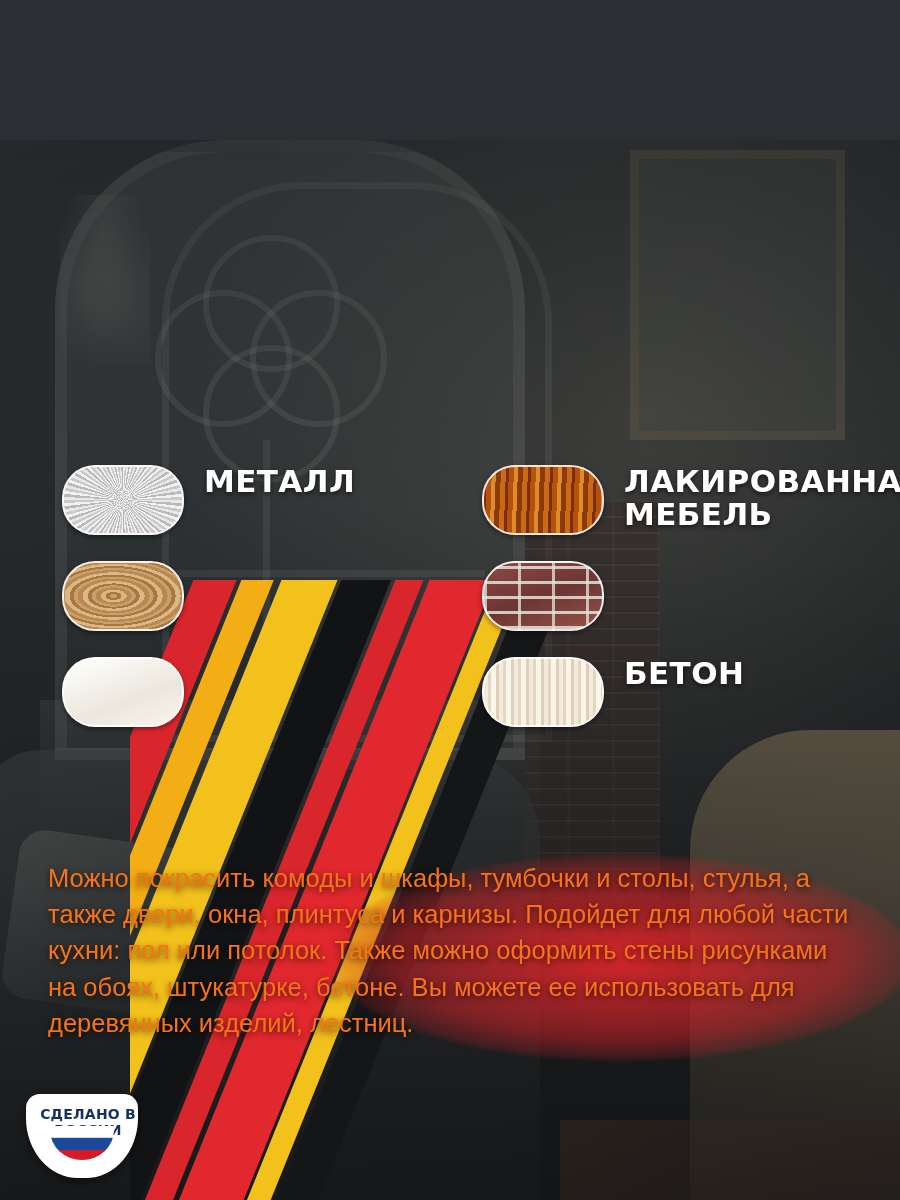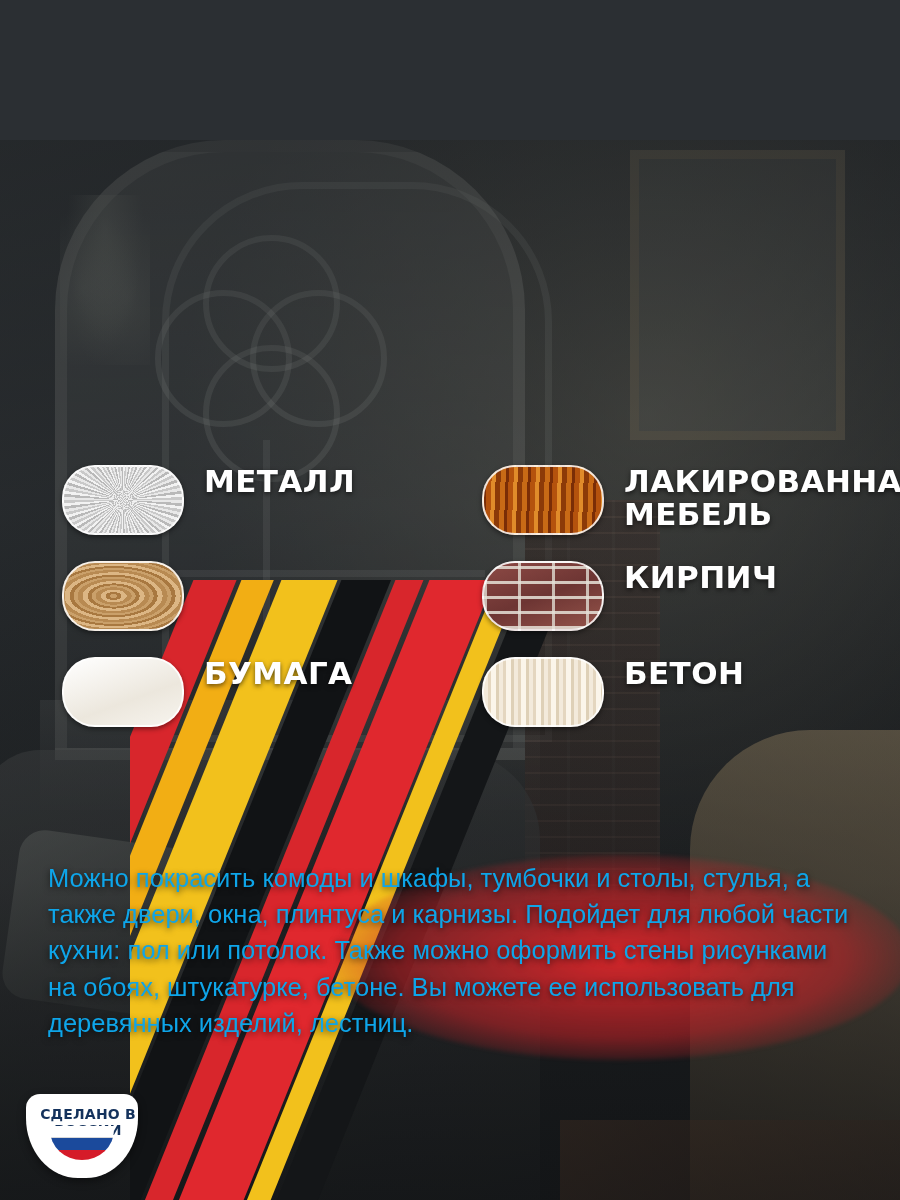--- a/index.html
+++ b/index.html
@@ -335,21 +335,21 @@
     background: radial-gradient(ellipse at 50% 50%, rgba(226,40,44,0.92) 0%, rgba(200,35,40,0.55) 55%, rgba(170,30,35,0) 78%);
     border-radius: 50%;
     z-index: 22;
     filter: blur(2px);
   }
   .desc {
     position: absolute;
     left: 48px; top: 860px;
     width: 812px;
     z-index: 25;
-    color: #0ea5e9;
+    color: #f97316;
     font-family: "Liberation Sans", sans-serif;
     font-size: 25.5px;
     line-height: 1.42;
     text-shadow: 0 2px 6px rgba(0,0,0,0.65);
   }
 
   
   .badge {
     position: absolute;
     left: 26px; bottom: 22px;
@@ -443,26 +443,24 @@
     </div>
 
 
     <div class="surf">
       <div class="swatch sw-wood"></div>
     </div>
 
 
     <div class="surf">
       <div class="swatch sw-brick"></div>
-      <div class="surf-label">КИРПИЧ</div>
     </div>
 
     <div class="surf">
       <div class="swatch sw-paper"></div>
-      <div class="surf-label">БУМАГА</div>
     </div>
 
     <div class="surf">
       <div class="swatch sw-ldsp"></div>
       <div class="surf-label">БЕТОН</div>
     </div>
 
   </div>
 
   <div class="desc-glow"></div>

